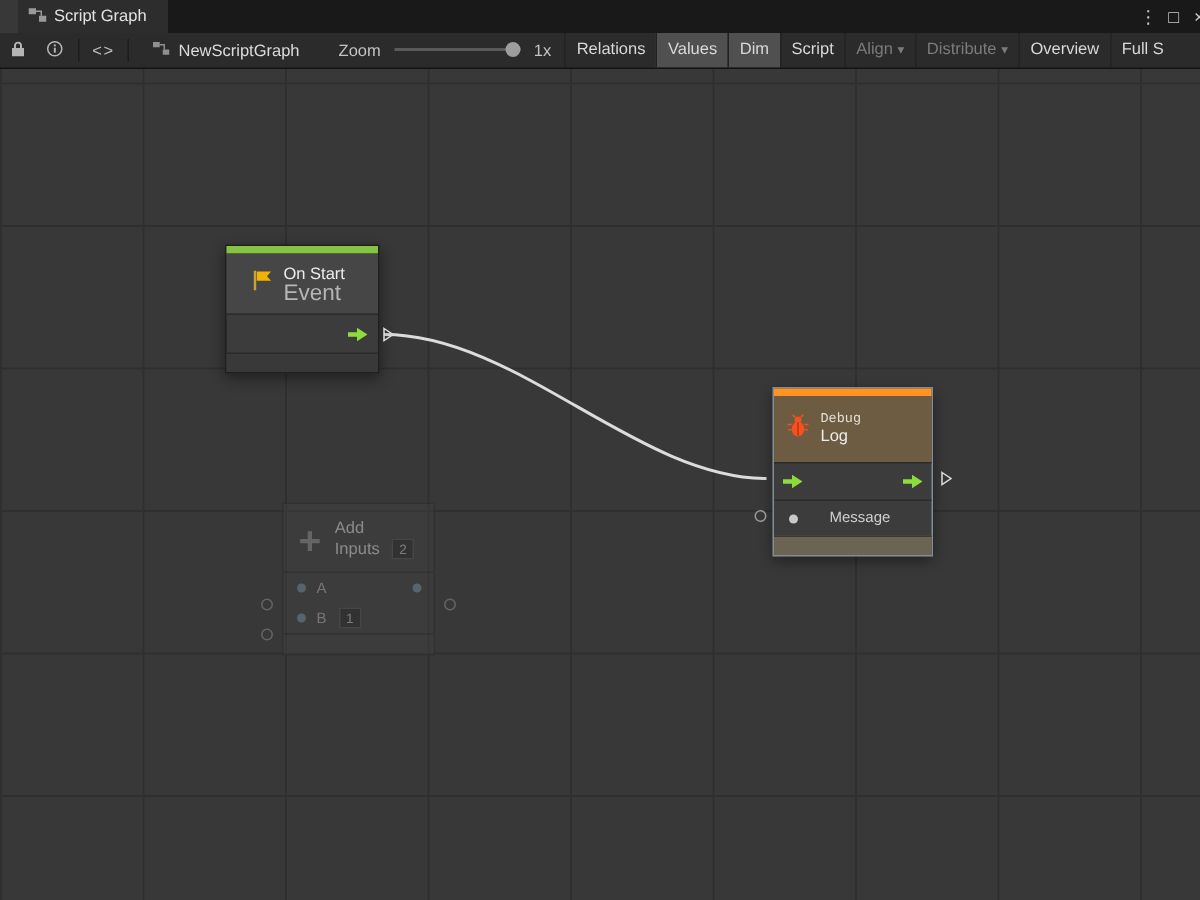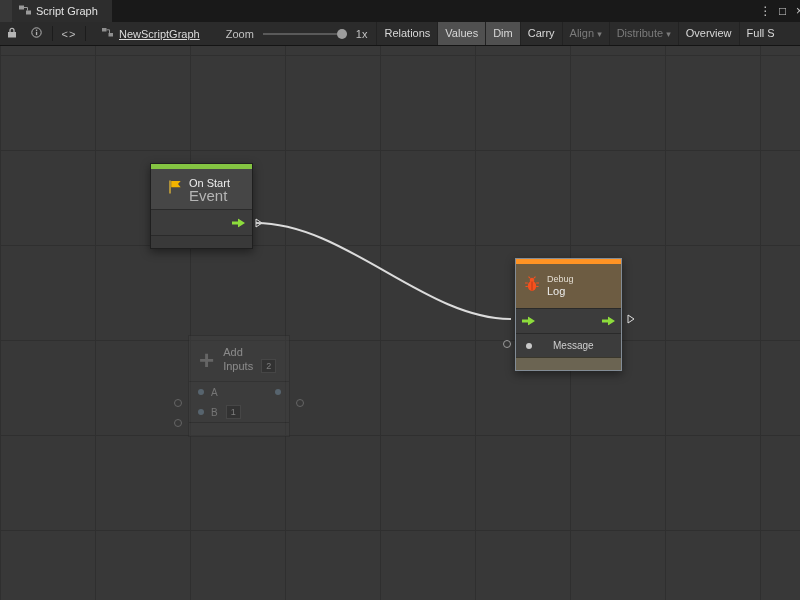--- a/index.html
+++ b/index.html
@@ -14,22 +14,22 @@
   .win-controls{margin-left:auto;display:flex;align-items:center;color:#c9c9c9;padding-right:4px;}
   .win-btn{width:17px;text-align:center;font-size:12px;line-height:22px;cursor:default;}
 
   
   .toolbar{position:absolute;top:22px;left:0;width:800px;height:23px;background:#2b2b2b;
            border-bottom:1px solid #141414;display:flex;align-items:center;font-size:11px;
            color:#d2d2d2;z-index:40;white-space:nowrap;}
   .tb-icon{width:24px;height:23px;display:flex;align-items:center;justify-content:center;cursor:default;}
   .tb-sep{width:1px;height:15px;background:#1c1c1c;margin:0 4px;}
   .code-glyph{font-size:11px;color:#bdbdbd;letter-spacing:1px;}
-  .graph-name{display:flex;align-items:center;gap:6px;margin-left:12px;color:#dcdcdc;cursor:default;text-decoration:underline;}
-  .zoom-wrap{display:flex;align-items:center;margin-left:26px;gap:9px;color:#c3c3c3;}
+  .graph-name{display:flex;align-items:center;gap:6px;margin-left:12px;color:#dcdcdc;cursor:default;}
+  .zoom-wrap{display:flex;align-items:flex-start;margin-left:26px;gap:9px;color:#c3c3c3;}
   .slider{position:relative;width:84px;height:10px;cursor:default;}
   .slider .track{position:absolute;left:0;right:0;top:4px;height:2px;background:#5a5a5a;}
   .slider .handle{position:absolute;right:0;top:0;width:10px;height:10px;border-radius:50%;background:#9d9d9d;}
   .tb-buttons{display:flex;height:23px;margin-left:9px;flex:1;overflow:hidden;}
   .tb-btn{padding:0 7px;line-height:23px;border-left:1px solid #222;cursor:default;color:#d8d8d8;}
   .tb-btn.active{background:#505050;text-align:right;}
   .tb-btn.disabled{color:#7b7b7b;}
   .chev{font-size:9px;}
 
   
@@ -40,21 +40,21 @@
   .wires{position:absolute;top:0;left:0;width:800px;height:555px;pointer-events:none;}
 
   .node{position:absolute;background:#3c3c3c;border:1px solid #1f1f1f;
         box-shadow:0 3px 9px rgba(0,0,0,.45);}
   .accent{height:5px;}
   .accent-green{background:#84c442;}
   .accent-orange{background:#ff9324;}
   .nheader{display:flex;align-items:center;gap:7px;padding:6px 10px 6px 8px;}
   .ntitle{font-size:11px;color:#ececec;line-height:13px;}
   .nsub{font-size:15px;color:#b5b5b5;line-height:11px;}
-  .ncat{font-size:9px;color:#e3ddd2;line-height:11px;}
+  .ncat{font-size:9px;color:#e3ddd2;line-height:11px;font-family:Liberation Mono, monospace;}
   .nports{position:relative;border-top:1px solid #2a2a2a;height:24px;}
   .nfooter{border-top:1px solid #2a2a2a;height:12px;background:#393939;}
   .arrow{position:absolute;top:50%;transform:translateY(-50%);display:flex;}
 
   .node-onstart{left:150px;top:118px;width:101px;}
   .node-onstart .nheader{background:#464646;height:28px;padding-left:17px;}
   .node-onstart .nports{height:25px;}
 
   .node-debug{left:515px;top:213px;width:105px;border:1px solid #828c96;}
   .node-debug .nheader{background:#6d5c42;height:32px;}
@@ -142,21 +142,21 @@
       <div class="slider">
         <div class="track"></div>
         <div class="handle"></div>
       </div>
       <span>1x</span>
     </div>
     <div class="tb-buttons">
       <div class="tb-btn">Relations</div>
       <div class="tb-btn active">Values</div>
       <div class="tb-btn active">Dim</div>
-      <div class="tb-btn">Carry</div>
+      <div class="tb-btn">Script</div>
       <div class="tb-btn disabled">
         <span>Align</span>
         <span class="chev">▾</span>
       </div>
       <div class="tb-btn disabled">
         <span>Distribute</span>
         <span class="chev">▾</span>
       </div>
       <div class="tb-btn">Overview</div>
       <div class="tb-btn">Full S</div>

